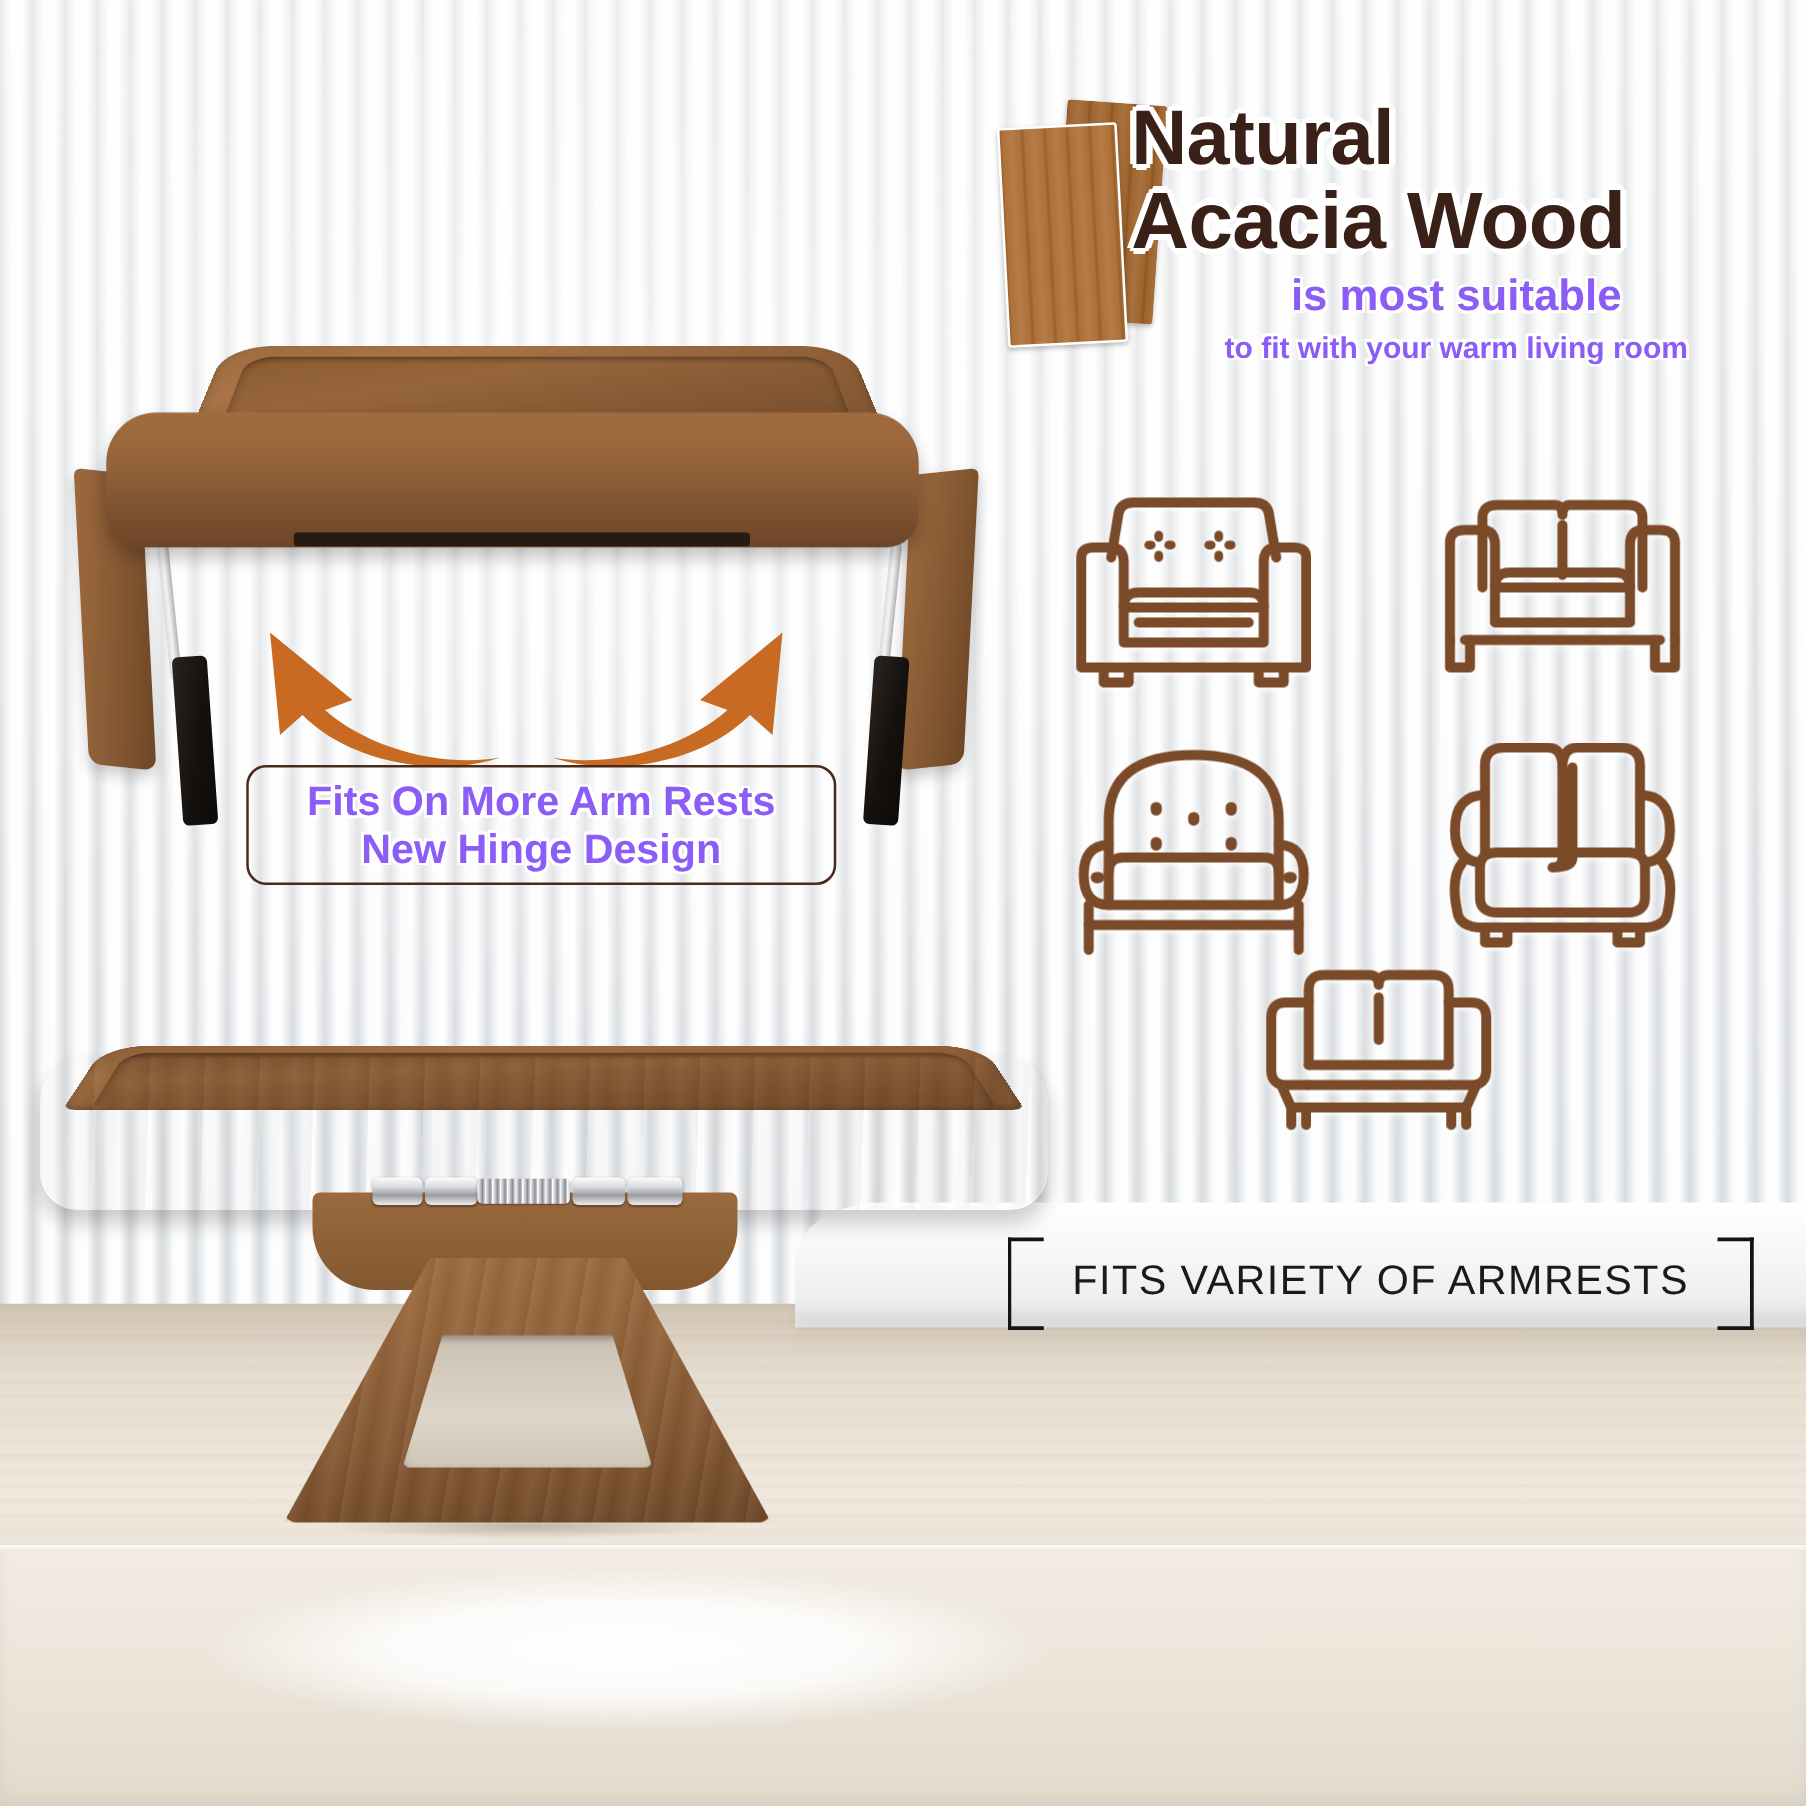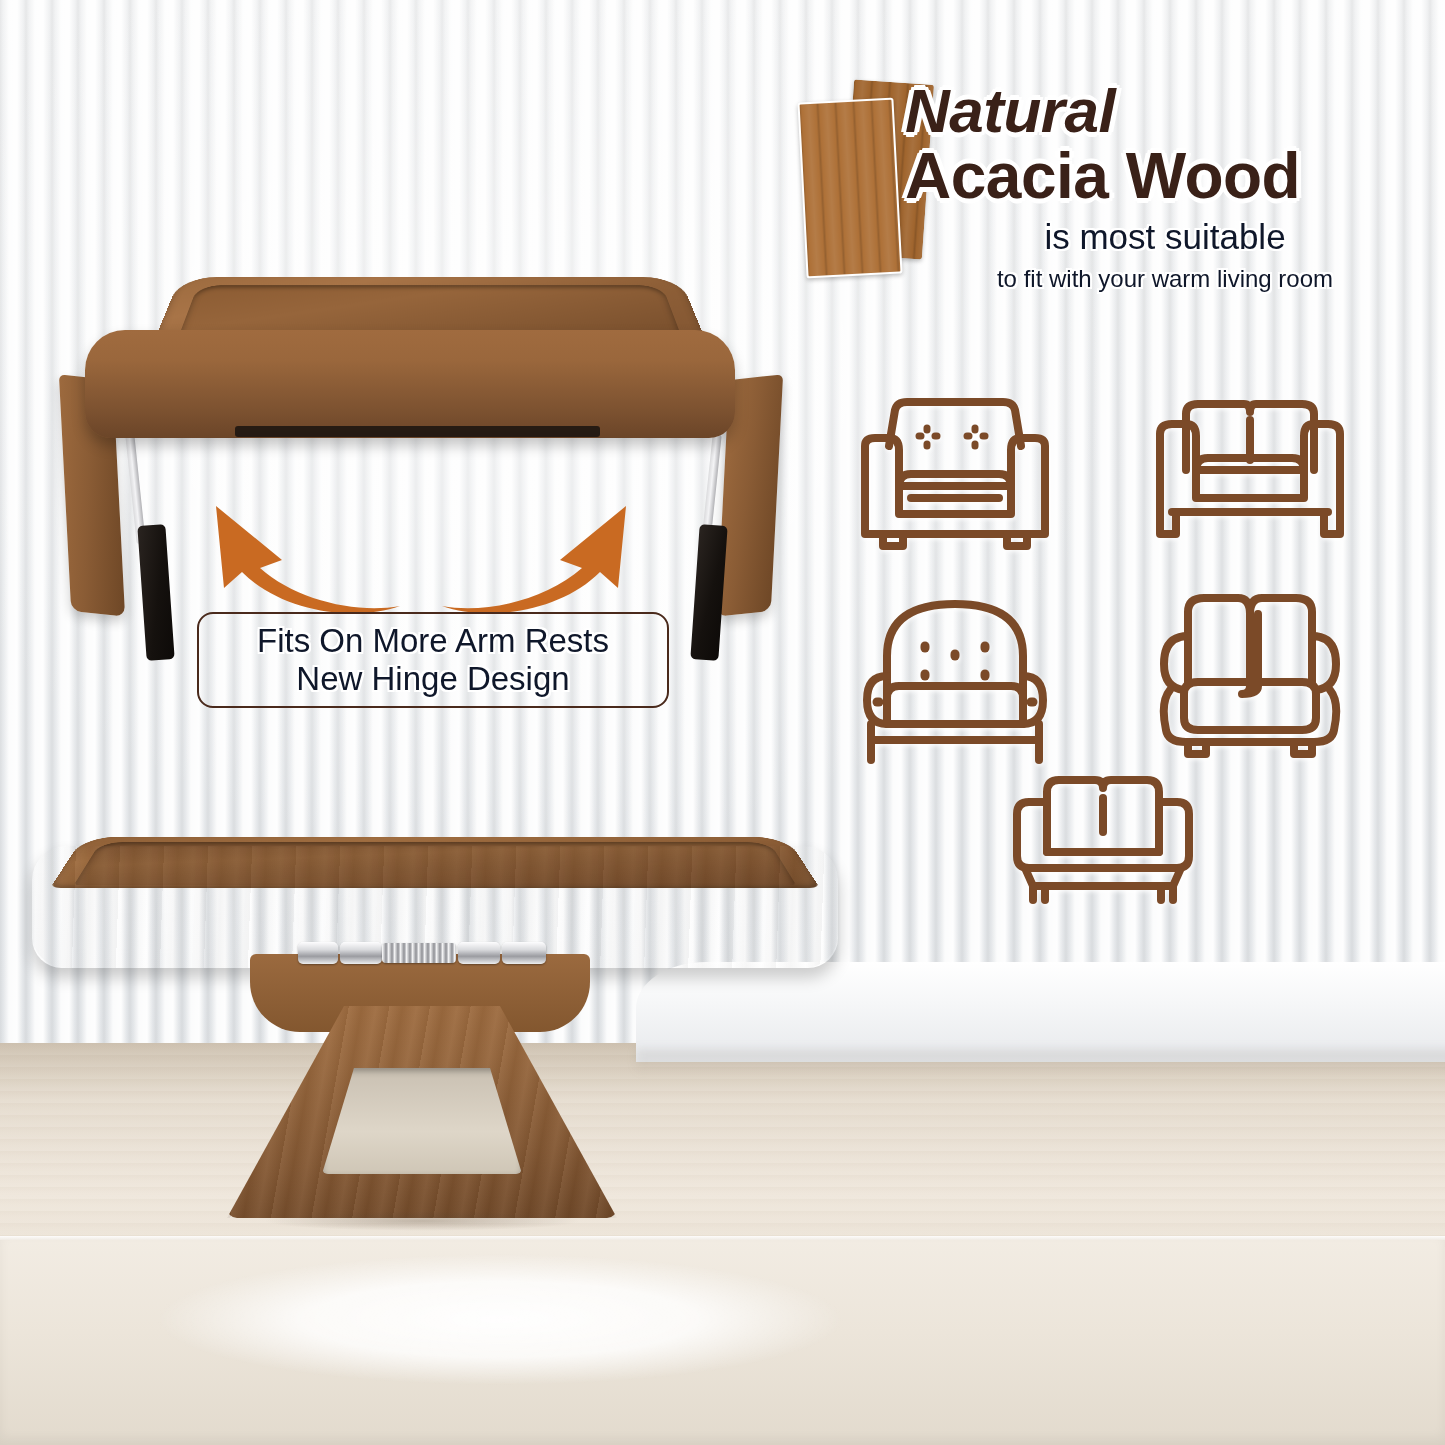--- a/index.html
+++ b/index.html
@@ -62,28 +62,28 @@
 
   
   .hl{
     font-weight:bold;color:#3a2118;letter-spacing:-0.5px;
     text-shadow:
       -4px 0 0 #fff, 4px 0 0 #fff, 0 -4px 0 #fff, 0 4px 0 #fff,
       -3px -3px 0 #fff, 3px -3px 0 #fff, -3px 3px 0 #fff, 3px 3px 0 #fff,
       -5px 0 0 #fff, 5px 0 0 #fff, 0 -5px 0 #fff, 0 5px 0 #fff;
   }
   .sub{
-    font-weight:normal;color:#0f172a;
+    font-weight:bold;color:#8b5cf6;
     text-shadow:-2px 0 0 #fff,2px 0 0 #fff,0 -2px 0 #fff,0 2px 0 #fff,
                 -2px -2px 0 #fff,2px -2px 0 #fff,-2px 2px 0 #fff,2px 2px 0 #fff;
   }
 
   
   .headline{position:absolute;left:905px;top:80px;width:520px;}
-  .headline .l1{font-size:62px;line-height:62px;font-style:italic;}
+  .headline .l1{font-size:62px;line-height:62px;}
   .headline .l2{font-size:64px;line-height:68px;}
   .headline .l3{font-size:35px;line-height:42px;margin-top:6px;text-align:center;}
   .headline .l4{font-size:24px;line-height:42px;text-align:center;}
 
   
   .planks{position:absolute;left:800px;top:82px;width:130px;height:195px;}
   .plank{
     position:absolute;border-radius:3px;
     background:
       repeating-linear-gradient(90deg,
@@ -431,16 +431,21 @@
         <path d="M44 98 L156 98"></path>
         <path d="M22 98 L30 116 L170 116 L178 98"></path>
         <path d="M30 116 L30 130"></path>
         <path d="M42 116 L42 130"></path>
         <path d="M158 116 L158 130"></path>
         <path d="M170 116 L170 130"></path>
       </svg>
     </div>
   </div>
 
+  <div class="fits-band">
+    <div class="brk brk-l"></div>
+    <div class="brk brk-r"></div>
+    <div class="txt">FITS VARIETY OF ARMRESTS</div>
+  </div>
 
   <div class="bottom-glow"></div>
 
 </div>
 
 </body></html>

